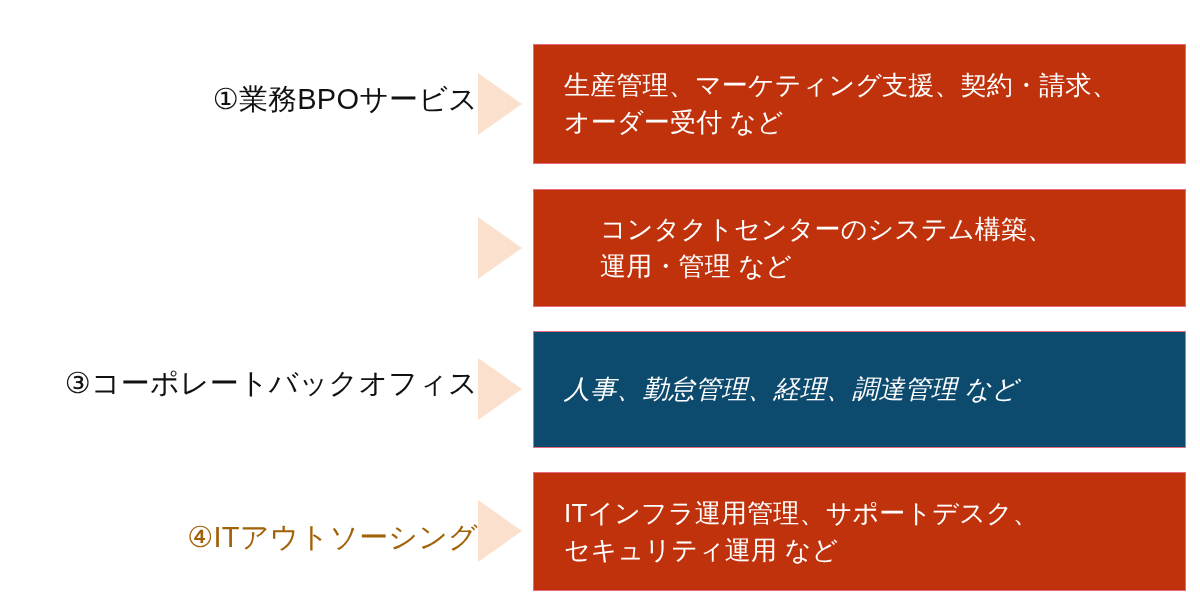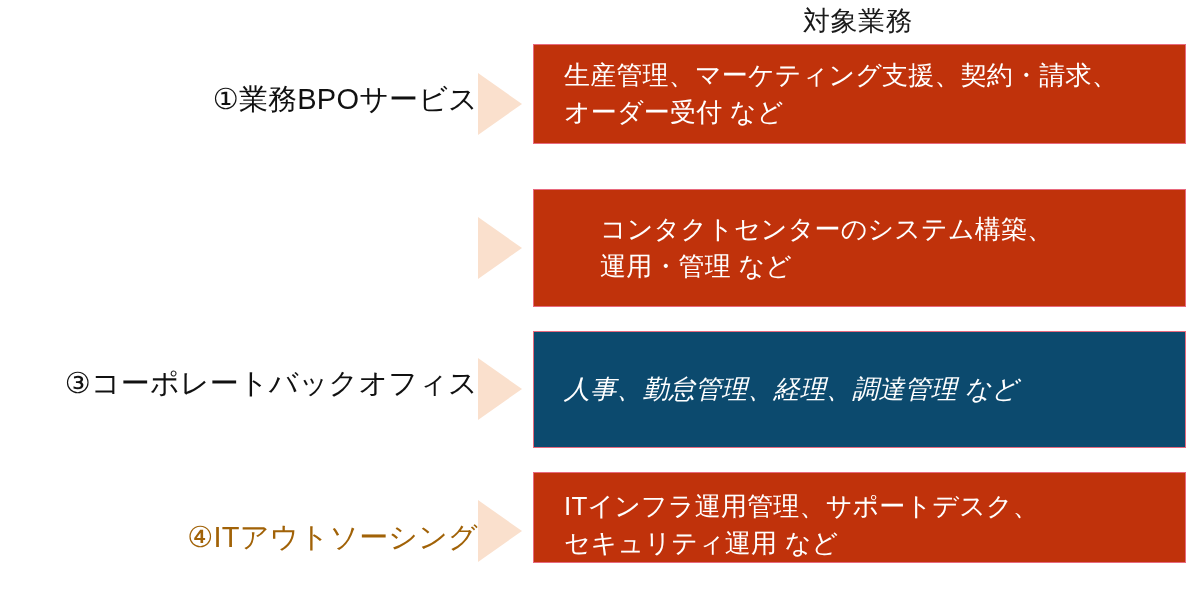--- a/index.html
+++ b/index.html
@@ -91,28 +91,27 @@
     line-height: 1.42;
     letter-spacing: 0.2px;
     white-space: pre-line;
   }
 </style>
 </head>
 <body style="background: rgb(255, 255, 255);">
 
 <div id="diagram">
 
-  <div class="column-header">対象業務</div>
 
   <div class="row" style="top: 0px; height: 607px;">
     <div class="row-label" style="top: 80px; color: rgb(17, 17, 17);">①業務BPOサービス</div>
     <div class="row-arrow" style="top: 73px;">
       <span class="tri" style="border-left-color: rgb(250, 224, 205);"></span>
     </div>
-    <div class="row-box" style="top: 44px; height: 100px; background: rgb(192, 50, 11); border-color: rgb(232, 106, 126);">
+    <div class="row-box" style="top: 44px; height: 120px; background: rgb(192, 50, 11); border-color: rgb(232, 106, 126);">
       <div class="row-box-text" style="color: rgb(255, 255, 255);">生産管理、マーケティング支援、契約・請求、
 オーダー受付 など</div>
     </div>
   </div>
 
   <div class="row" style="top: 0px; height: 607px;">
     <div class="row-arrow" style="top: 217px;">
       <span class="tri" style="border-left-color: rgb(250, 224, 205);"></span>
     </div>
     <div class="row-box" style="top: 189px; height: 118px; background: rgb(192, 50, 11); border-color: rgb(232, 106, 126);">
@@ -129,19 +128,19 @@
     <div class="row-box" style="top: 331px; height: 117px; background: #0c4a6e; border-color: rgb(232, 106, 126); font-style: italic;">
       <div class="row-box-text" style="color: rgb(255, 255, 255);">人事、勤怠管理、経理、調達管理 など</div>
     </div>
   </div>
 
   <div class="row" style="top: 0px; height: 607px;">
     <div class="row-label" style="top: 518px; color: #a16207;">④ITアウトソーシング</div>
     <div class="row-arrow" style="top: 500px;">
       <span class="tri" style="border-left-color: rgb(250, 224, 205);"></span>
     </div>
-    <div class="row-box" style="top: 472px; height: 91px; background: rgb(192, 50, 11); border-color: rgb(232, 106, 126); align-items: flex-end;">
+    <div class="row-box" style="top: 472px; height: 119px; background: rgb(192, 50, 11); border-color: rgb(232, 106, 126);">
       <div class="row-box-text" style="color: rgb(255, 255, 255);">ITインフラ運用管理、サポートデスク、
 セキュリティ運用 など</div>
     </div>
   </div>
 
 </div>
 
 </body></html>

